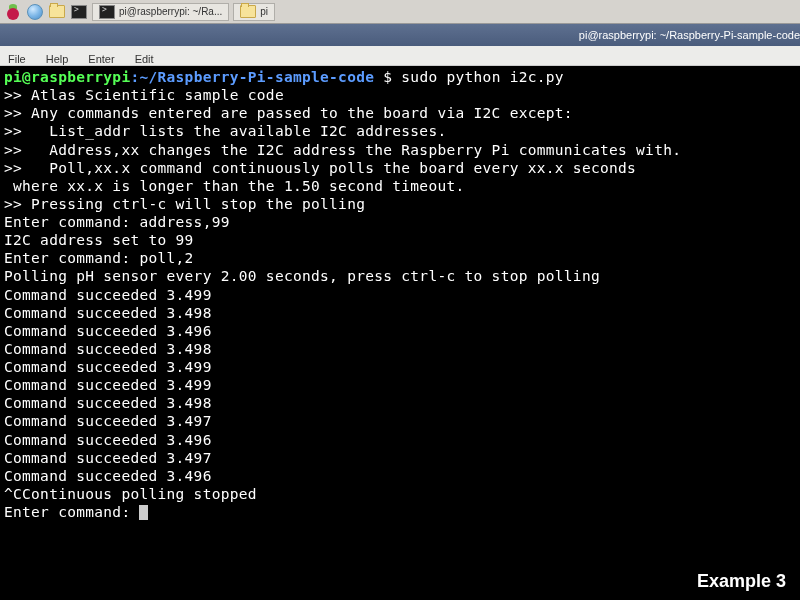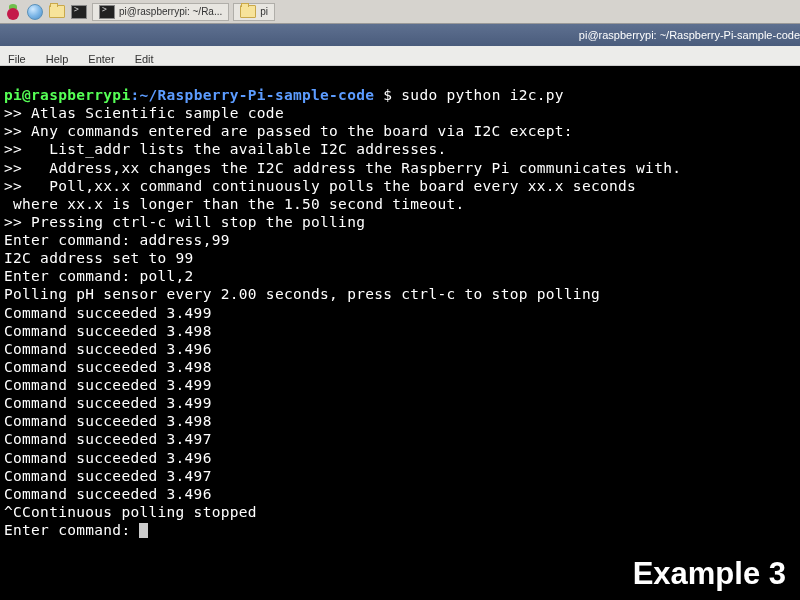--- a/index.html
+++ b/index.html
@@ -59,40 +59,40 @@
   border-bottom: 1px solid #ccc;
 }
 .menubar span { cursor: default; }
 .terminal {
   background: #000;
   font-family: "DejaVu Sans Mono", "Courier New", monospace;
   font-size: 14.5px;
   line-height: 1.25;
   letter-spacing: 0.3px;
   color: #fff;
-  padding: 20px 4px;
+  padding: 2px 4px;
   white-space: pre;
 }
 .prompt-userhost { color: #55ff55; font-weight: bold; }
 .prompt-path { color: #5c9cff; font-weight: bold; }
 .prompt-symbol { color: #fff; }
 .cursor {
   display: inline-block;
   width: 9px;
   height: 15px;
   background: #ccc;
   vertical-align: text-bottom;
 }
 .watermark {
   position: absolute;
   bottom: 8px;
   right: 14px;
   color: #fff;
   font-family: "Segoe UI", Arial, sans-serif;
-  font-size: 31px;
+  font-size: 18px;
   font-weight: bold;
 }
 .folder-mini { width:16px; height:13px; background:#f7e39a; border:1px solid #c9a84a; border-radius:1px; position:relative; }
 .folder-mini::before { content:""; position:absolute; top:-3px; left:0; width:6px; height:3px; background:#f7e39a; border:1px solid #c9a84a; border-bottom:none; }
 .term-mini { width:16px; height:14px; background:#222; border:1px solid #888; position:relative; }
 .term-mini::before { content:">"; position:absolute; top:-1px; left:2px; color:#ccc; font-size:8px; font-family:monospace; }
 .globe-mini { width:16px; height:16px; background: radial-gradient(circle at 35% 30%, #cfe9ff 0%, #7fb8e8 50%, #4a8cc8 100%); border-radius:50%; border:1px solid #5a90b8; }
 .raspberry-mini { width:16px; height:16px; position:relative; }
 .raspberry-mini .berry { width:12px; height:12px; background:#c41949; border-radius:50%; position:absolute; top:4px; left:2px; }
 .raspberry-mini .leaf { width:8px; height:5px; background:#6fbf4b; border-radius:50% 50% 0 0; position:absolute; top:0; left:4px; }

